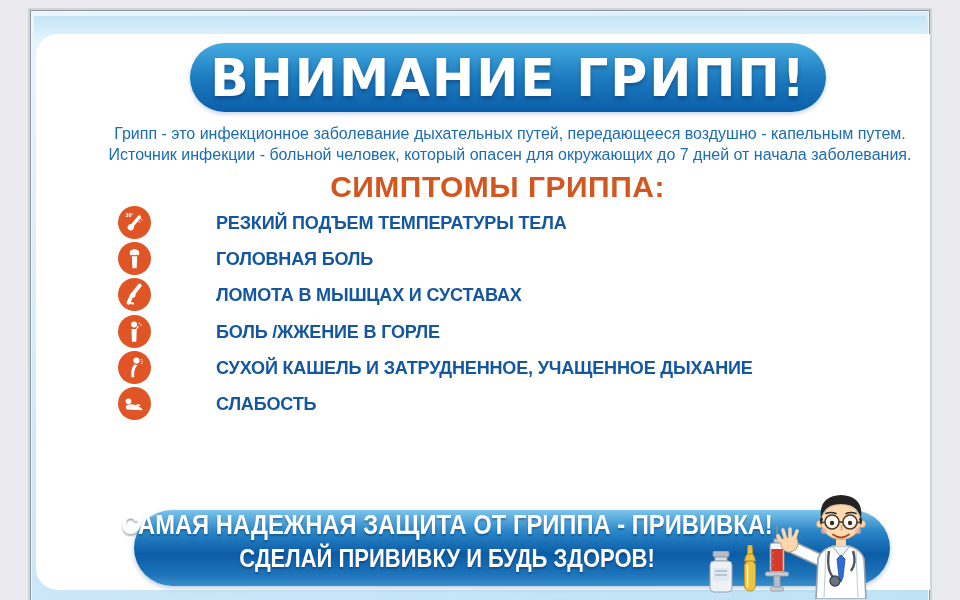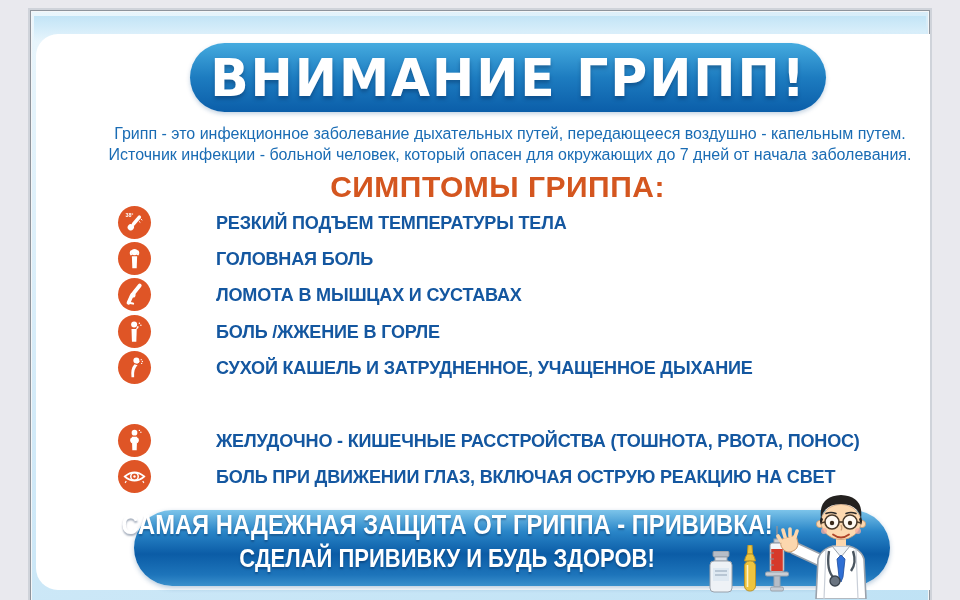--- a/index.html
+++ b/index.html
@@ -161,47 +161,32 @@
           <circle cx="17.5" cy="8.5" r="4"></circle>
           <path d="M14 14.5 h7 l-0.6 17 h-5.8 Z"></path>
           <path d="M21 15 Q24 13.5 23.5 11 L21.5 11 Q21.7 12.8 20 13.8 Z"></path>
           <circle cx="24.5" cy="7" r="1"></circle>
           <circle cx="26.5" cy="9.5" r="1"></circle>
         </svg>
     </span>
     <span class="sym-label">БОЛЬ /ЖЖЕНИЕ В ГОРЛЕ</span>
   </div>
 
-
-  <div class="symptom-row" style="top:414px">
-    <span class="sym-icon">
-      <svg viewBox="0 0 36 36" fill="#fff" stroke="none">
-          <circle cx="18" cy="7.5" r="3.8"></circle>
-          <path d="M14.5 13 h7 l-0.6 18 h-5.8 Z"></path>
-          <path d="M13.5 14 Q10.5 18 14 21.5 L16 19.5 Q14 18 15.5 15.5 Z"></path>
-          <path d="M22.5 14 Q25.5 18 22 21.5 L20 19.5 Q22 18 20.5 15.5 Z"></path>
-          <circle cx="24.5" cy="4.5" r="0.9"></circle>
-          <circle cx="26.5" cy="7" r="0.9"></circle>
-        </svg>
-    </span>
-    <span class="sym-label">ЖЕЛУДОЧНО - КИШЕЧНЫЕ РАССТРОЙСТВА (ТОШНОТА, РВОТА, ПОНОС)</span>
-  </div>
-
-  <div class="symptom-row" style="top:450px">
-    <span class="sym-icon">
-      <svg viewBox="0 0 36 36" fill="none" stroke="#fff">
-          <path d="M5 18 Q18 7 31 18 Q18 29 5 18 Z" stroke-width="2.2"></path>
-          <circle cx="18" cy="18" r="5" stroke-width="2"></circle>
-          <circle cx="18" cy="18" r="1.6" fill="#fff" stroke="none"></circle>
-          <path d="M7 24 L5.5 26.5" stroke-width="1.6"></path>
-          <path d="M29 24 L30.5 26.5" stroke-width="1.6"></path>
-        </svg>
-    </span>
-    <span class="sym-label">БОЛЬ ПРИ ДВИЖЕНИИ ГЛАЗ, ВКЛЮЧАЯ ОСТРУЮ РЕАКЦИЮ НА СВЕТ</span>
-  </div>
+  <div class="symptom-row" style="top:377px">
+    <span class="sym-icon">
+      <svg viewBox="0 0 36 36" fill="#fff" stroke="none">
+          <circle cx="10" cy="15" r="3.8"></circle>
+          <path d="M8 20 Q14 18 19 20 L27 24 Q29 25 28 27 L8 26 Q6 25 6.5 22 Z"></path>
+          <path d="M19 20 L24 18.5 L26 21 L21 22.5 Z"></path>
+        </svg>
+    </span>
+    <span class="sym-label">СЛАБОСТЬ</span>
+  </div>
+
+
 
   <div class="footer-banner">
     <div class="footer-text">
       <div class="footer-line1">САМАЯ НАДЕЖНАЯ ЗАЩИТА ОТ ГРИППА - ПРИВИВКА!</div>
       <div class="footer-line2">СДЕЛАЙ ПРИВИВКУ И БУДЬ ЗДОРОВ!</div>
     </div>
   </div>
 
   <svg class="med-icon vial-icon" viewBox="0 0 30 42">
     <rect x="7" y="0" width="16" height="6" rx="1.5" fill="#b6bdc7" stroke="#8a929c"></rect>

